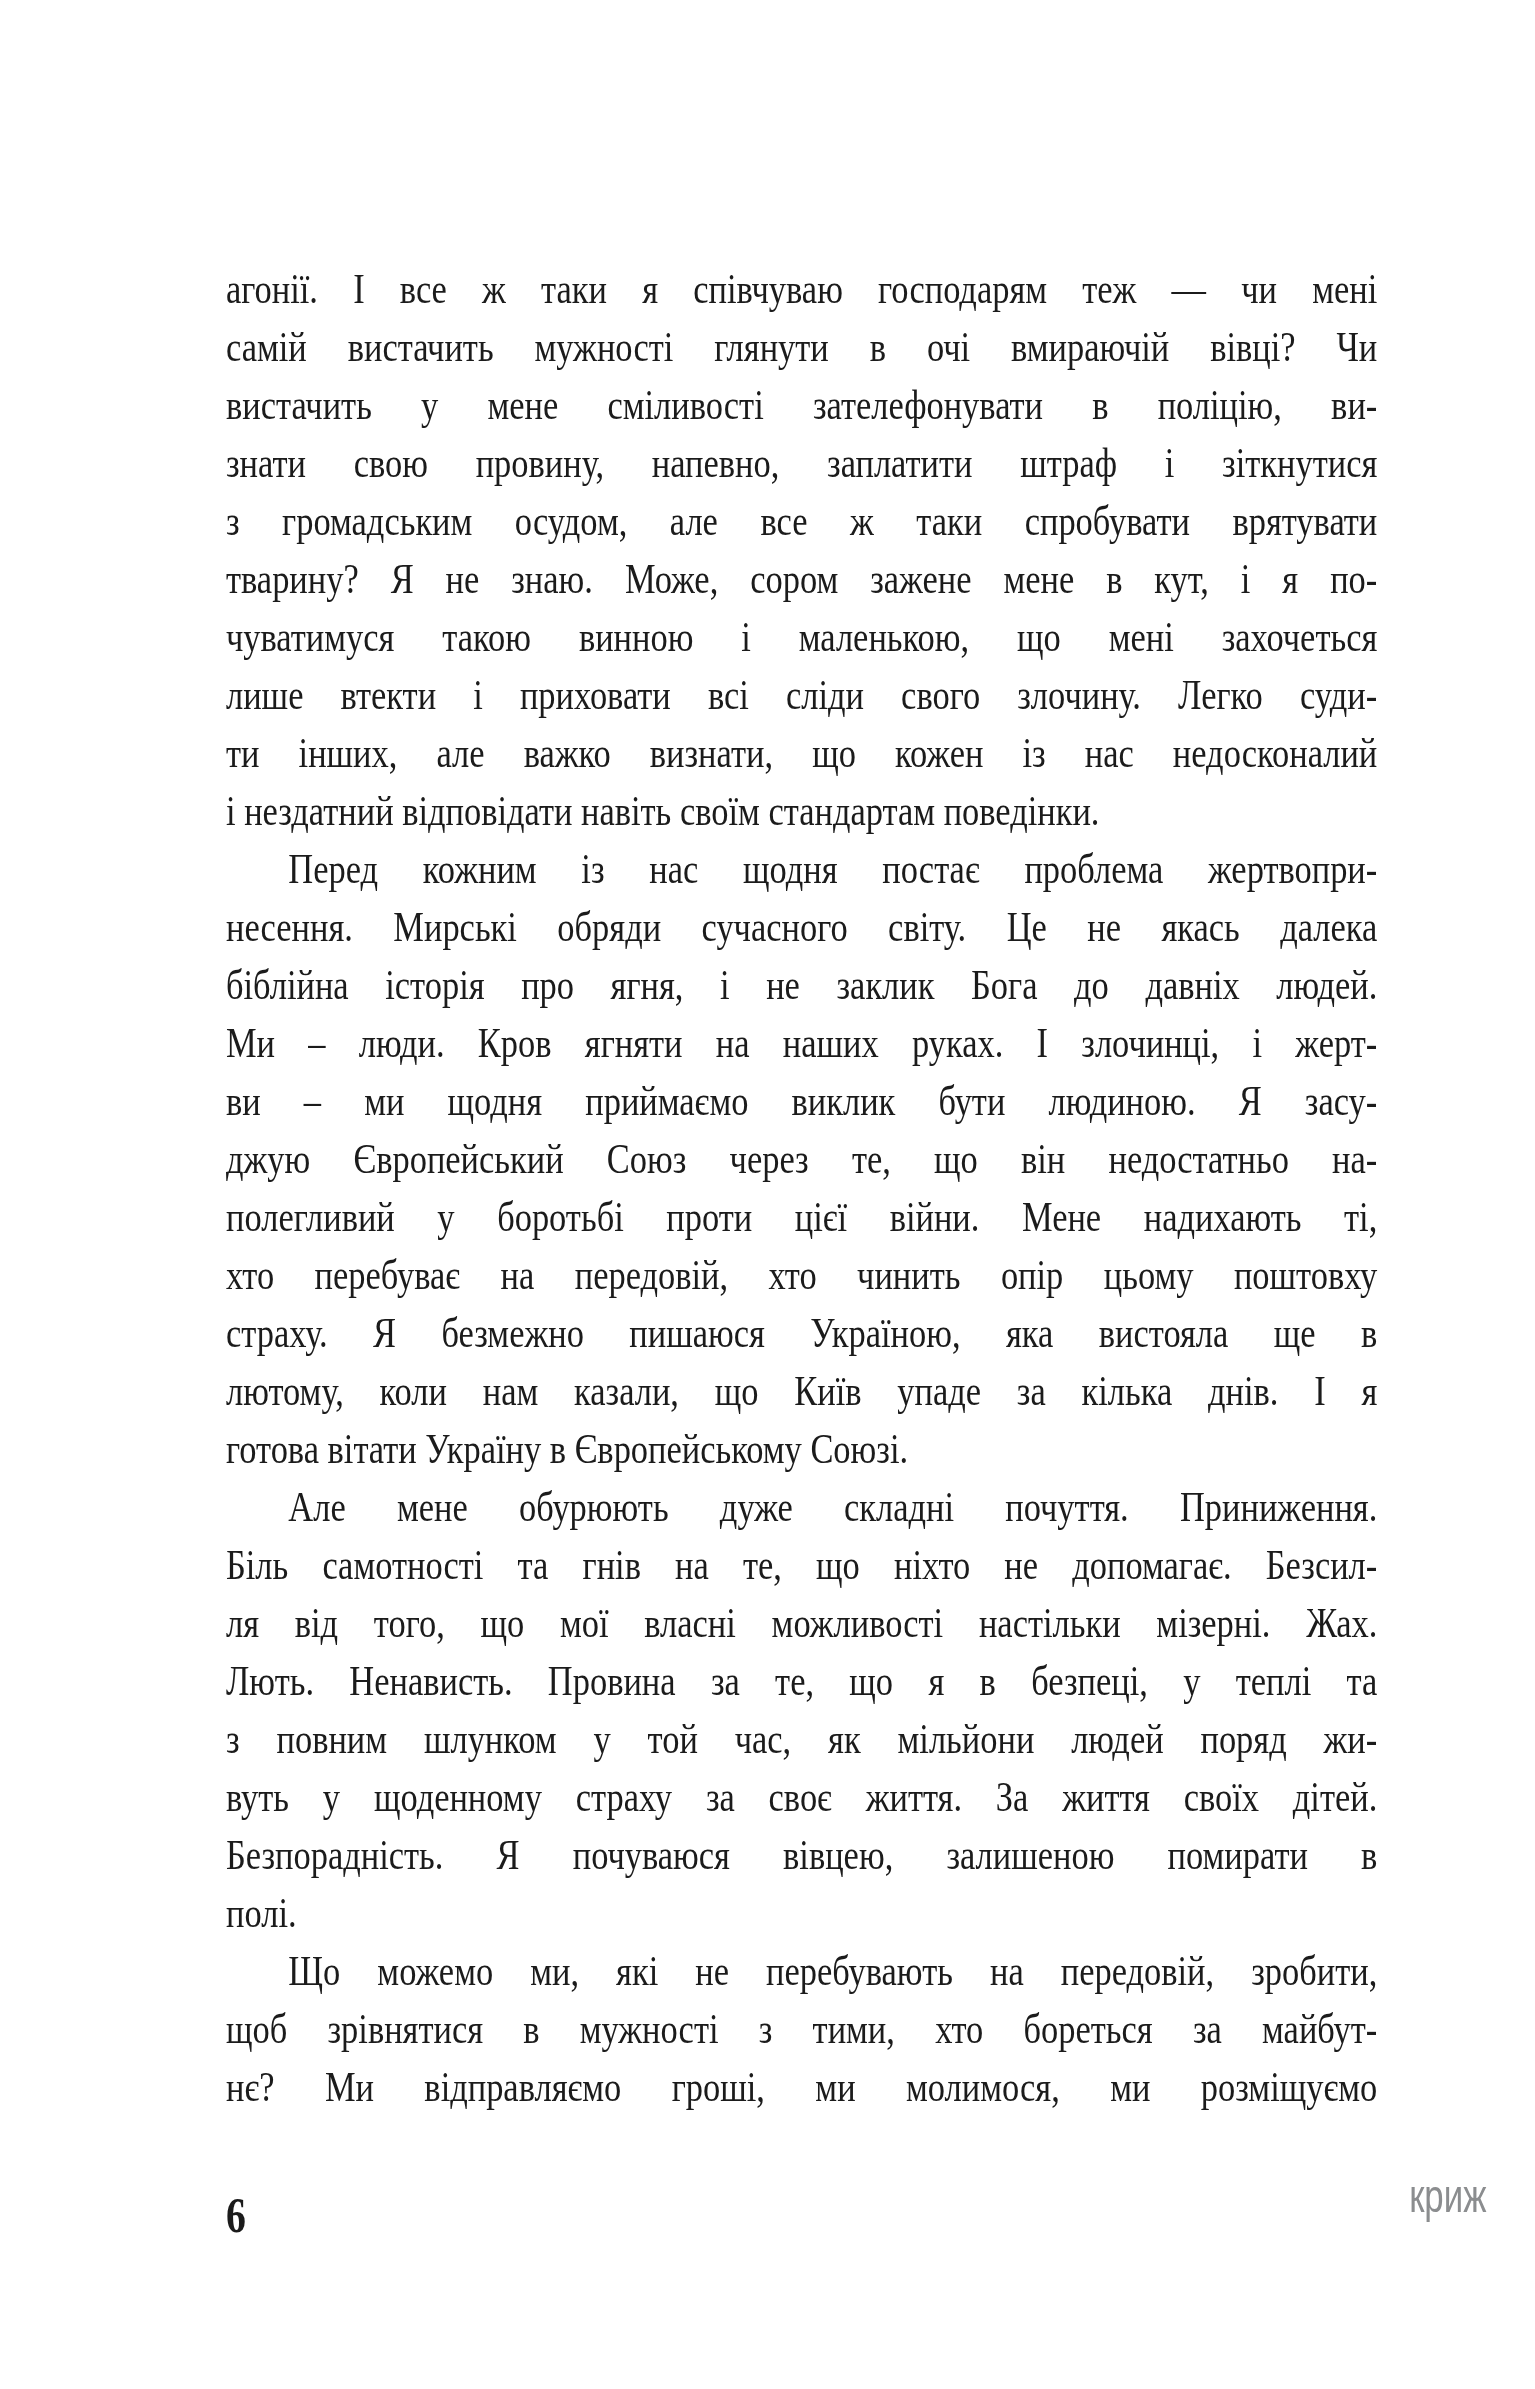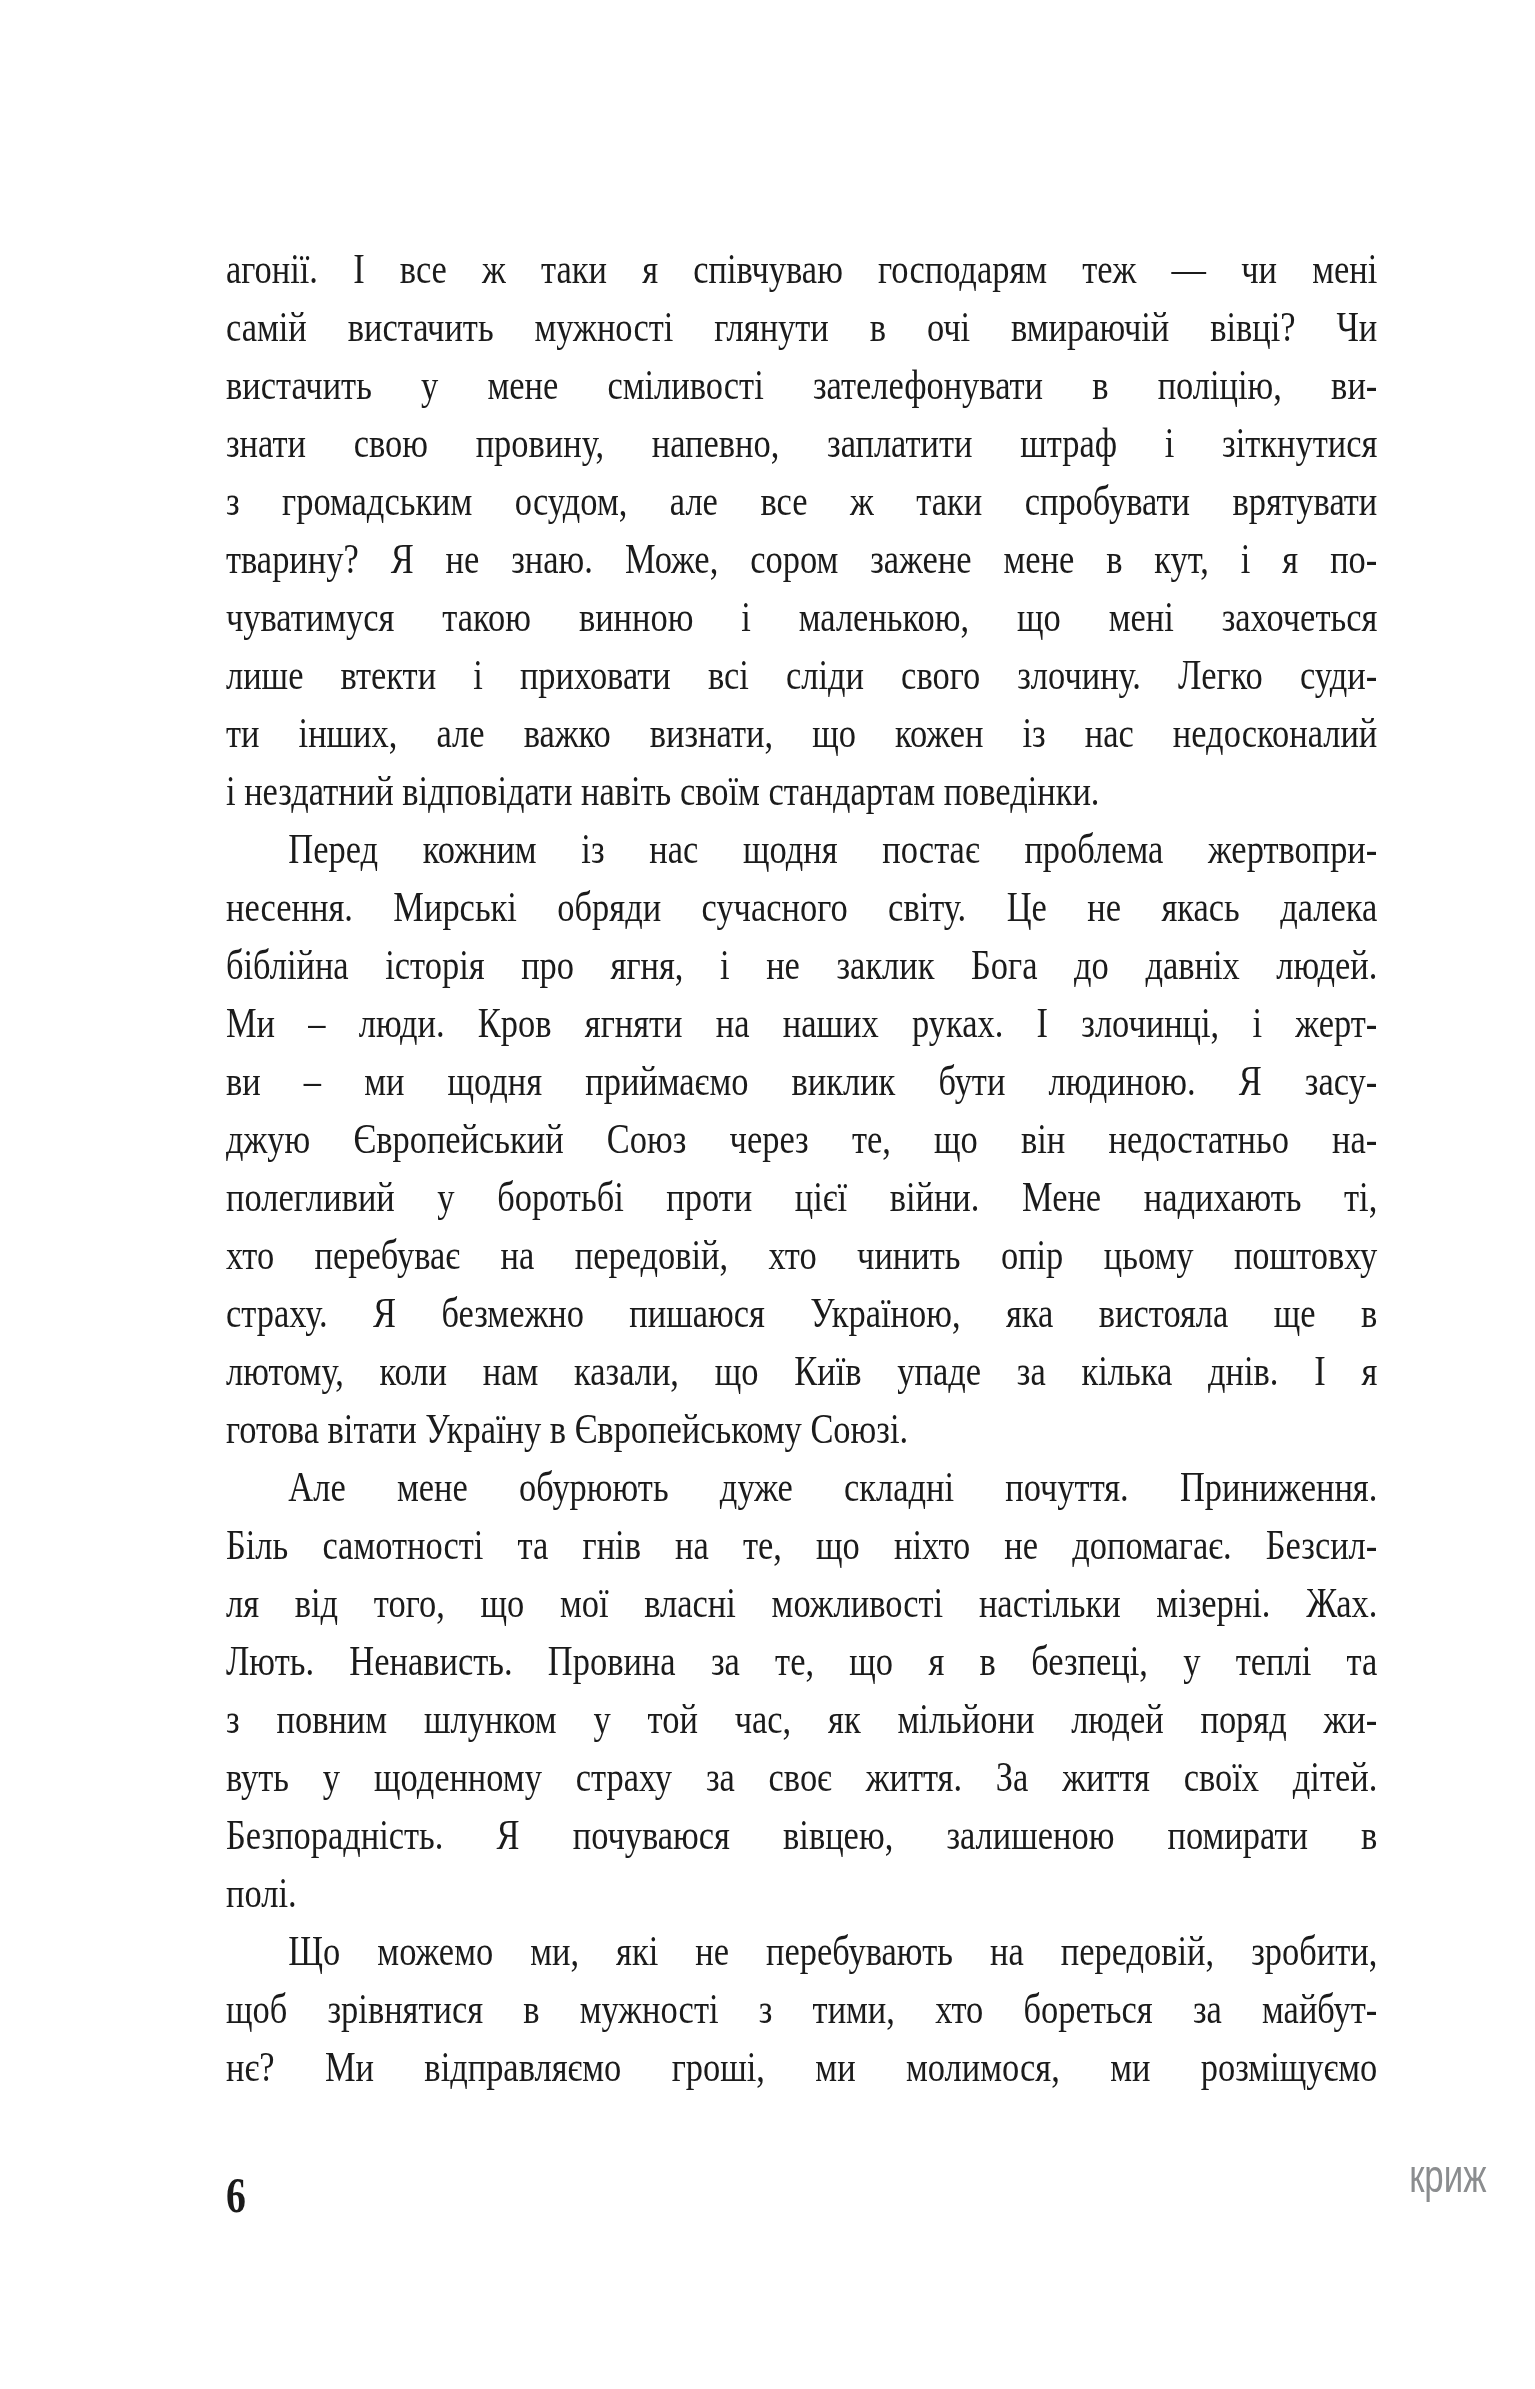--- a/index.html
+++ b/index.html
@@ -11,20 +11,21 @@
     height: 2389px;
     background: #ffffff;
     position: relative;
     overflow: hidden;
     font-family: "Liberation Serif", serif;
   }
   .page {
     position: absolute;
     inset: 0;
     background: #ffffff;
+    margin-top: 20px;
   }
   
   .text-block {
     position: absolute;
     left: 226px;
     top: 240px;
     width: 1404px;
     transform: scaleX(0.82);
     transform-origin: top left;
   }

